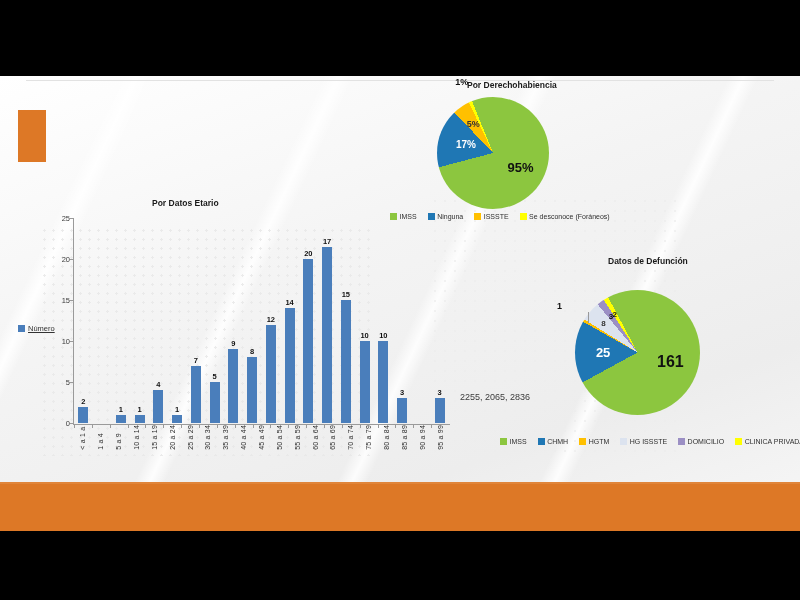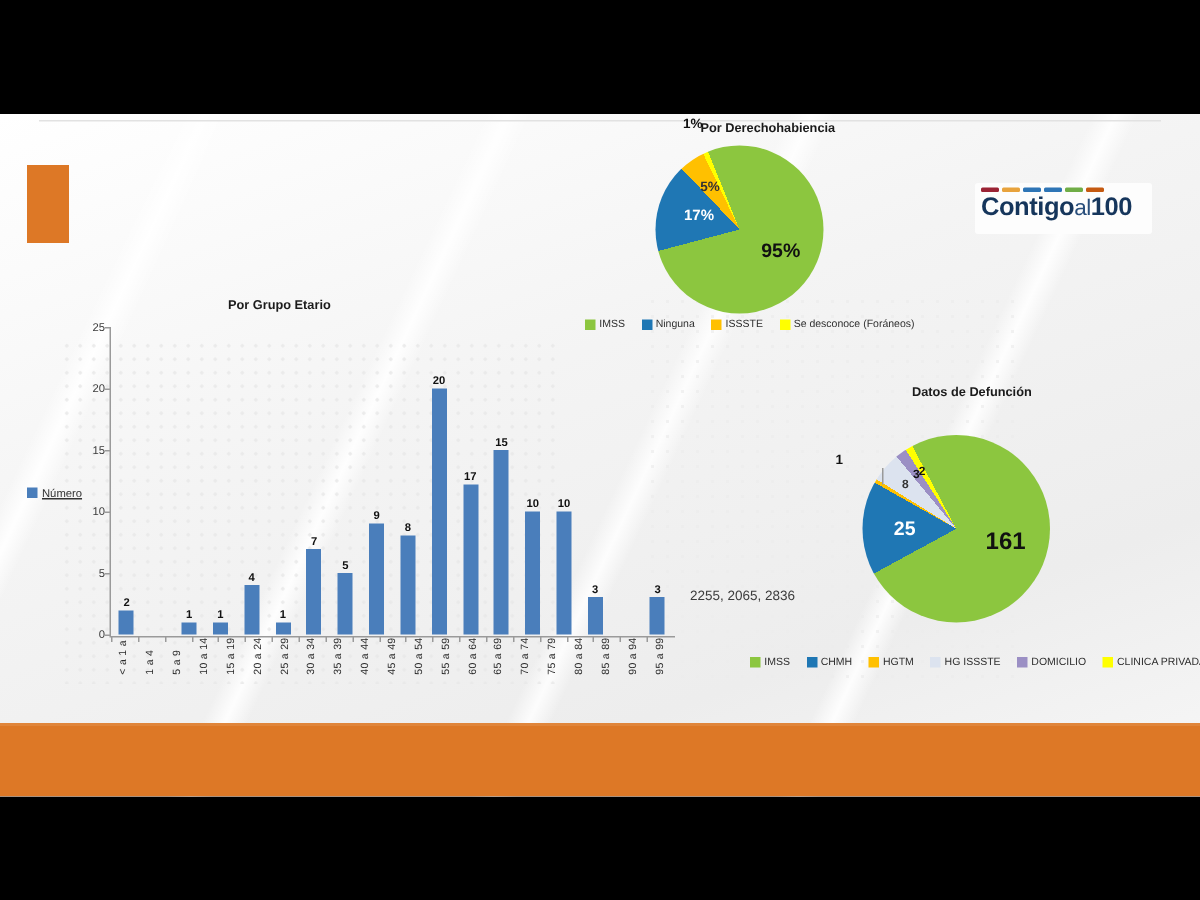--- a/index.html
+++ b/index.html
@@ -117,34 +117,23 @@
 <div id="stage">
 
   <div id="slide">
     <div class="bg-streaks"></div>
     <div class="bg-dots"></div>
     <div class="bg-dots2"></div>
     <div class="topline"></div>
 
     <div class="accent-bar"></div>
 
-    <div class="logo-box">
-      <div class="logo-dashes">
-        <i style="background:#9B2335"></i>
-          <i style="background:#E8A33D"></i>
-          <i style="background:#2E75B6"></i>
-          <i style="background:#2E75B6"></i>
-          <i style="background:#70AD47"></i>
-          <i style="background:#C55A11"></i>
-      </div>
-      <div class="logo-text"><span>Contigo</span><span class="thin">al</span><span>100</span></div>
-    </div>
 
     <div id="barchart">
-      <div class="chart-title" style="left:130px;top:2px;">Por Grupo Etario</div>
+      <div class="chart-title" style="left:130px;top:2px;">Por Datos Etario</div>
       <div class="bc-axis-v"></div>
       <div class="bc-axis-h"></div>
       <div class="bc-plot">
         <div id="yticks">
             <div style="position: absolute; left: 0px; top: 205px; width: 0px; height: 0px;">
               <div class="ytick">0</div>
               <div class="ytickmark" style="top: 0px;"></div>
             </div>
             <div style="position: absolute; left: 0px; top: 164px; width: 0px; height: 0px;">
               <div class="ytick">5</div>
@@ -208,26 +197,36 @@
               <div class="bar" style="height: 73.8px; background: rgb(74, 126, 187);">
                 <div class="barval">9</div>
               </div>
             </div>
             <div class="barcell">
               <div class="bar" style="height: 65.6px; background: rgb(74, 126, 187);">
                 <div class="barval">8</div>
               </div>
             </div>
             <div class="barcell">
+              <div class="bar" style="height: 98.4px; background: rgb(74, 126, 187);">
+                <div class="barval">12</div>
+              </div>
+            </div>
+            <div class="barcell">
+              <div class="bar" style="height: 114.8px; background: rgb(74, 126, 187);">
+                <div class="barval">14</div>
+              </div>
+            </div>
+            <div class="barcell">
               <div class="bar" style="height: 164px; background: rgb(74, 126, 187);">
                 <div class="barval">20</div>
               </div>
             </div>
             <div class="barcell">
-              <div class="bar" style="height: 100px; background: rgb(74, 126, 187);">
+              <div class="bar" style="height: 176px; background: rgb(74, 126, 187);">
                 <div class="barval">17</div>
               </div>
             </div>
             <div class="barcell">
               <div class="bar" style="height: 123px; background: rgb(74, 126, 187);">
                 <div class="barval">15</div>
               </div>
             </div>
             <div class="barcell">
               <div class="bar" style="height: 82px; background: rgb(74, 126, 187);">

